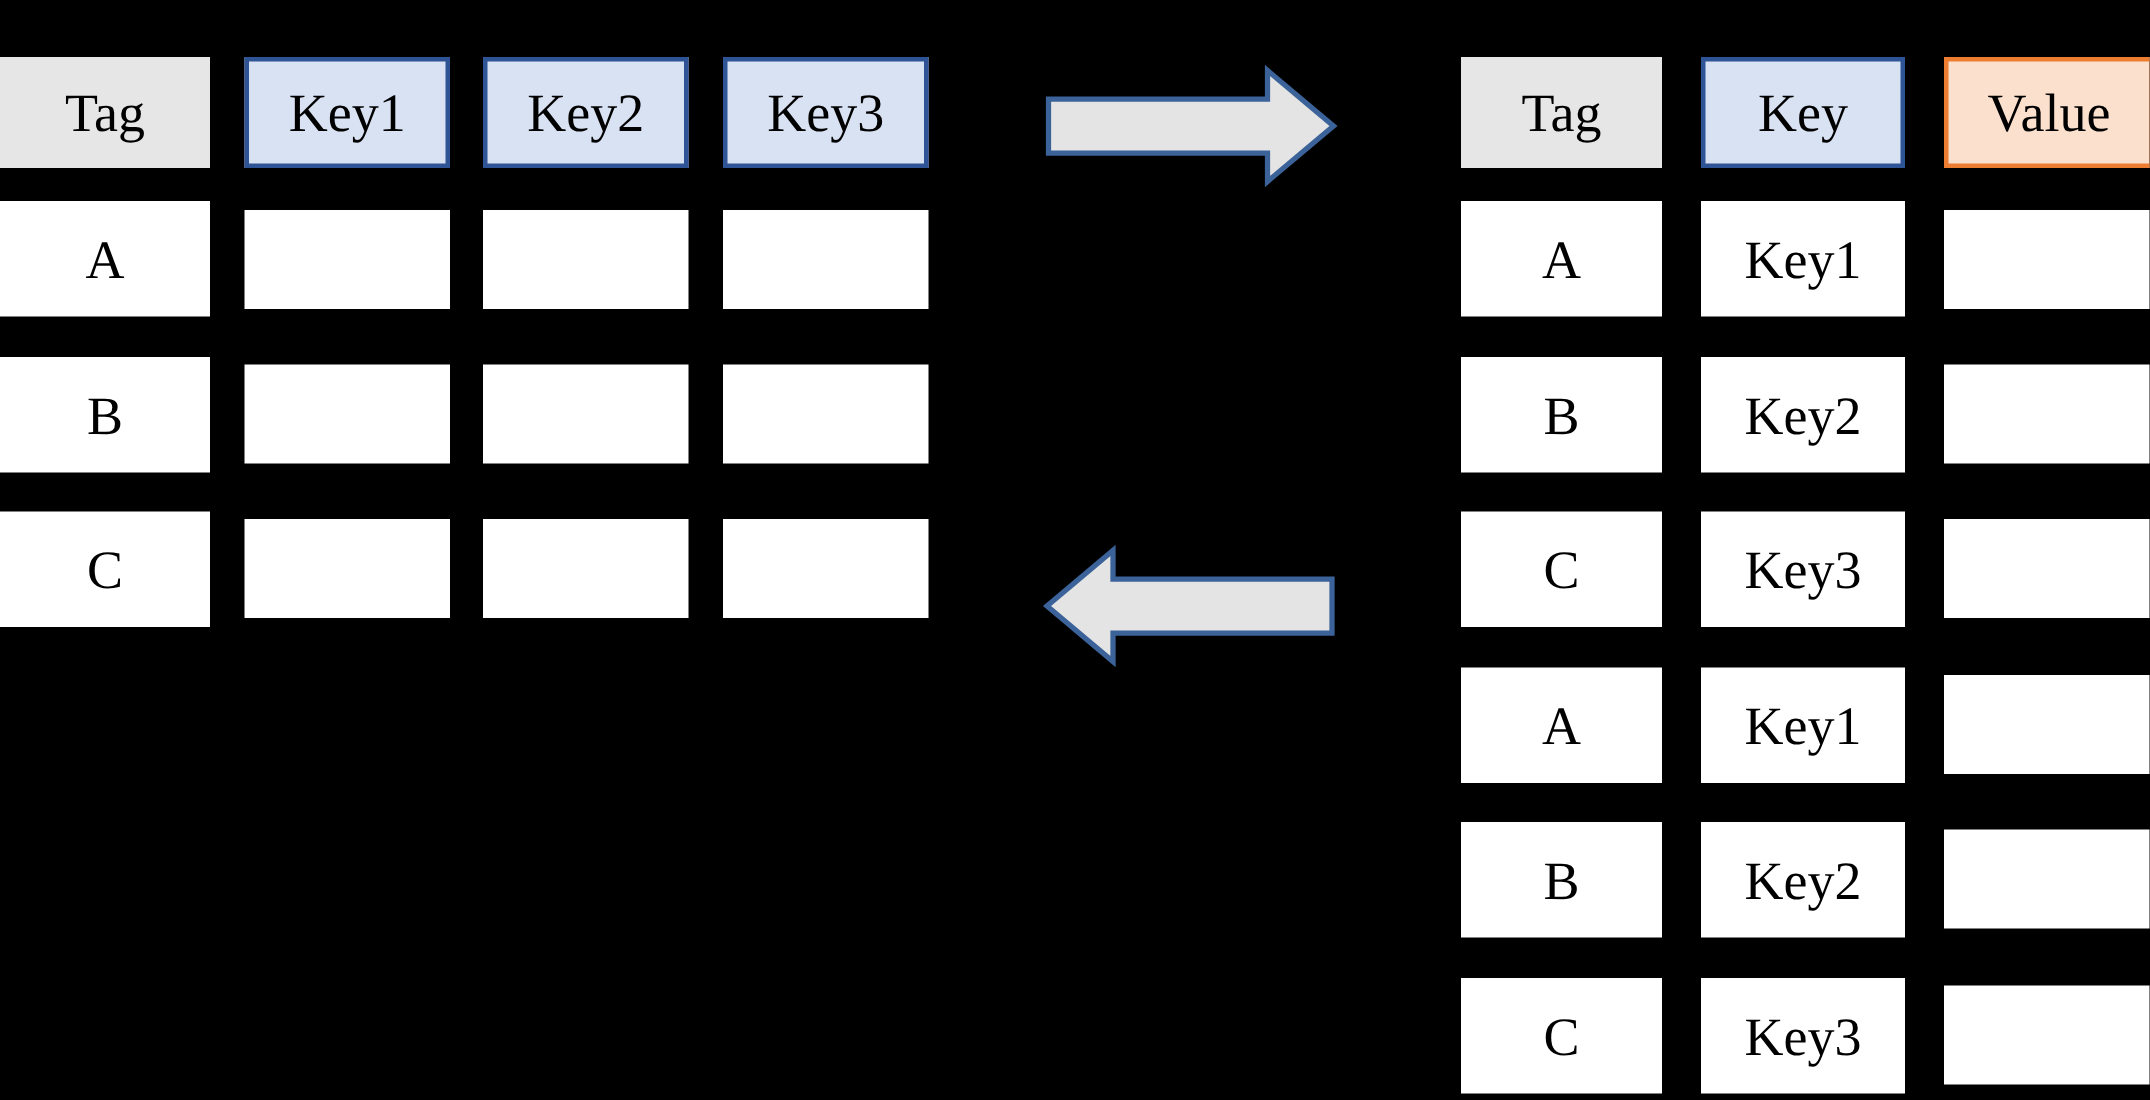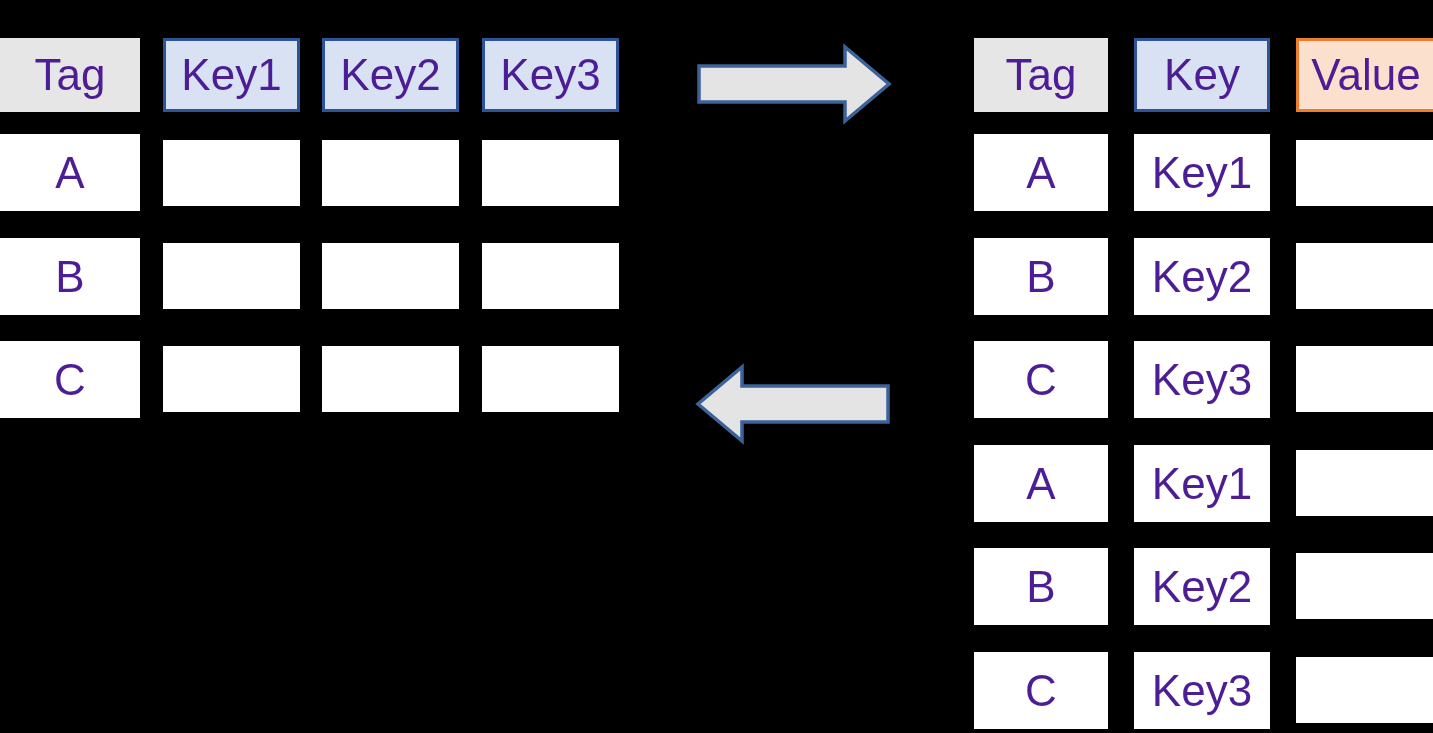--- a/index.html
+++ b/index.html
@@ -21,24 +21,24 @@
     width: 1433px;
     height: 733px;
     background: #000000;
   }
   .cell {
     position: absolute;
     box-sizing: border-box;
     display: flex;
     align-items: center;
     justify-content: center;
-    font-family: Liberation Sans, sans-serif;
-    font-size: 44px;
+    font-family: Liberation Serif, serif;
+    font-size: 36px;
     line-height: 1;
-    color: #4c1d95;
+    color: #000000;
     background: #ffffff;
     white-space: nowrap;
   }
   .cell.hdr-tag {
     background: #e7e6e6;
     border: none;
   }
   .cell.hdr-key {
     background: #d9e2f3;
     border: 3px solid #2f5496;

